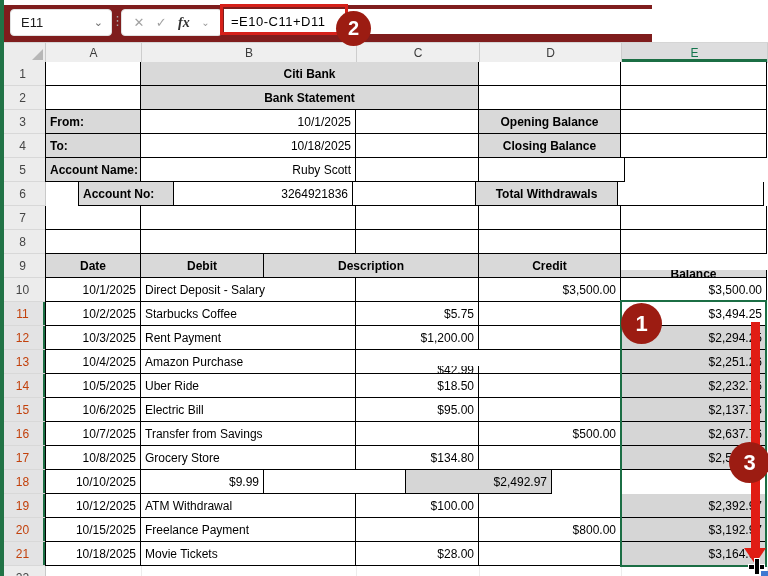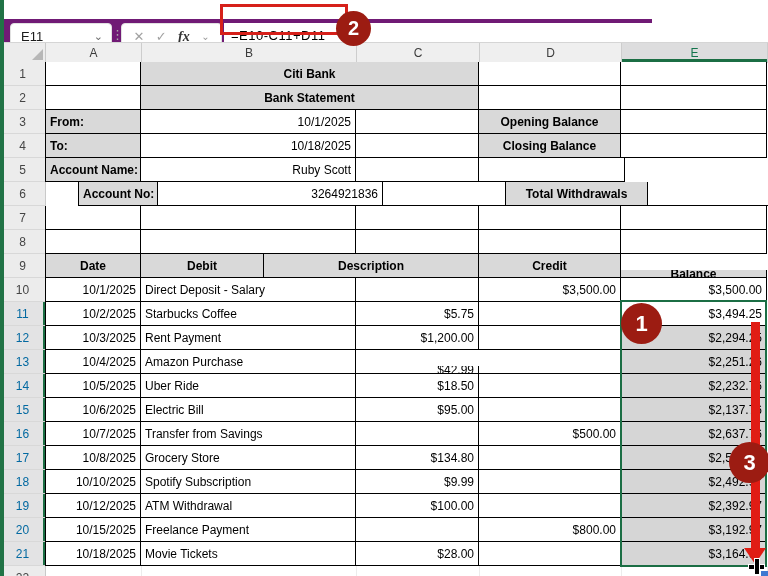--- a/index.html
+++ b/index.html
@@ -1,19 +1,19 @@
 <!DOCTYPE html>
 <html><head>
 <meta charset="utf-8">
 <style>
   html,body{margin:0;padding:0;}
   body{width:768px;height:576px;position:relative;overflow:hidden;background:#fff;
        font-family:"Liberation Sans","DejaVu Sans",sans-serif;}
   
-  .topbar{position:absolute;left:0;top:14px;width:652px;height:42px;background:#701a75;}
+  .topbar{position:absolute;left:0;top:0;width:652px;height:42px;background:#7f1d1d;}
   .topstrip{position:absolute;left:0;top:0;width:768px;height:5px;background:#ffffff;}
   .green-edge{position:absolute;left:0;top:0;width:4px;height:576px;background:#217346;z-index:90;}
   .namebox{position:absolute;left:10px;top:9px;width:100px;height:25px;background:#fff;
            border:1px solid #e1e1e1;border-radius:4px;display:flex;align-items:center;}
   .namebox .txt{padding-left:10px;font-size:13px;color:#1b1b1b;flex:1;}
   .namebox .chev{color:#6a6a6a;font-size:11px;padding-right:8px;}
   .fb-dots{position:absolute;left:111px;top:13px;color:#a9a9a9;font-size:13px;}
   .fxbox{position:absolute;left:121px;top:9px;width:99px;height:25px;background:#fff;
          border:1px solid #e1e1e1;border-radius:4px;display:flex;align-items:center;
          justify-content:space-evenly;}
@@ -41,21 +41,21 @@
   .colhead{height:20px;background:#efefef;color:#3c3c3c;font-size:12px;display:flex;
            align-items:center;justify-content:center;border-right:1px solid #cdcdcd;
            border-bottom:1px solid #c9c9c9;box-sizing:border-box;flex-shrink:0;}
   .colhead.selected{background:#ddddde;color:#13744c;box-shadow:inset 0 -3px 0 #1b6e44;}
   
   .grid{position:absolute;left:0;top:62px;width:768px;}
   .row{display:flex;height:24px;}
   .rowhead{width:46px;box-sizing:border-box;background:#ececec;color:#454545;font-size:12px;
            display:flex;align-items:center;justify-content:center;flex-shrink:0;
            border-bottom:1px solid #d8d8d8;border-right:1px solid #c9c9c9;}
-  .rowhead.selected{background:#e3e3e4;color:#0369a1;box-shadow:inset -2px 0 0 #1b6e44;}
+  .rowhead.selected{background:#e3e3e4;color:#c2410c;box-shadow:inset -2px 0 0 #1b6e44;}
   .cell{box-sizing:border-box;border-right:1px solid #000;border-bottom:1px solid #000;
         display:flex;align-items:center;font-size:12px;color:#000;overflow:hidden;
         white-space:nowrap;flex-shrink:0;background:#fff;}
   .cell.afirst{border-left:1px solid #000;margin-left:-1px;}
   .gray{background:#d9d9d9;}
   .bold{font-weight:bold;}
   .center{justify-content:center;}
   .right{justify-content:flex-end;padding-right:4px;}
   .leftpad{padding-left:4px;}
   .sel{background:#d6d6d6;}
@@ -141,22 +141,22 @@
     </div>
     <div class="row">
       <div class="rowhead">5</div>
       <div class="cell gray bold leftpad afirst" style="width: 96px;">Account Name:</div>
       <div class="cell right" style="width: 215px;">Ruby Scott</div>
       <div class="cell" style="width: 123px;"></div>
       <div class="cell" style="width: 146px;"></div>
     </div>
     <div class="row">
       <div class="rowhead">6</div>
-      <div class="cell gray bold leftpad afirst" style="width: 80px; margin-left: 32px;">Account No:</div>
-      <div class="cell right" style="width: 225px;">3264921836</div>
+      <div class="cell gray bold leftpad afirst" style="width: 96px; margin-left: 32px;">Account No:</div>
+      <div class="cell right" style="width: 179px;">3264921836</div>
       <div class="cell" style="width: 123px;"></div>
       <div class="cell gray bold center" style="width: 142px;">Total Withdrawals</div>
       <div class="cell" style="width: 146px;"></div>
     </div>
     <div class="row">
       <div class="rowhead">7</div>
       <div class="cell afirst" style="width: 96px;"></div>
       <div class="cell" style="width: 215px;"></div>
       <div class="cell" style="width: 123px;"></div>
       <div class="cell" style="width: 142px;"></div>
@@ -238,21 +238,20 @@
       <div class="rowhead selected">17</div>
       <div class="cell right afirst" style="width: 96px;">10/8/2025</div>
       <div class="cell leftpad" style="width: 215px;">Grocery Store</div>
       <div class="cell right" style="width: 123px;">$134.80</div>
       <div class="cell right" style="width: 142px;"></div>
       <div class="cell right sel" style="width: 146px;">$2,502.96</div>
     </div>
     <div class="row">
       <div class="rowhead selected">18</div>
       <div class="cell right afirst" style="width: 96px;">10/10/2025</div>
-      <div class="cell leftpad" style="width: 215px;">Spotify Subscription</div>
       <div class="cell right" style="width: 123px;">$9.99</div>
       <div class="cell right" style="width: 142px;"></div>
       <div class="cell right sel" style="width: 146px;">$2,492.97</div>
     </div>
     <div class="row">
       <div class="rowhead selected">19</div>
       <div class="cell right afirst" style="width: 96px;">10/12/2025</div>
       <div class="cell leftpad" style="width: 215px;">ATM Withdrawal</div>
       <div class="cell right" style="width: 123px;">$100.00</div>
       <div class="cell right" style="width: 142px;"></div>

